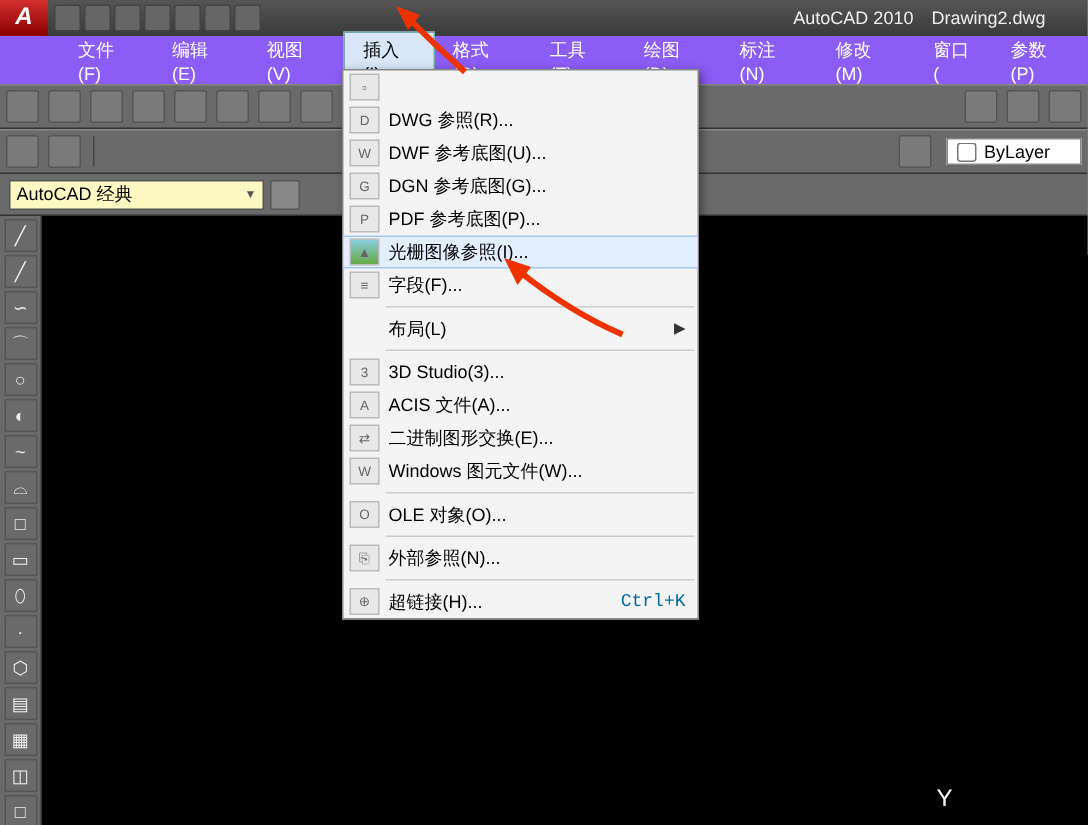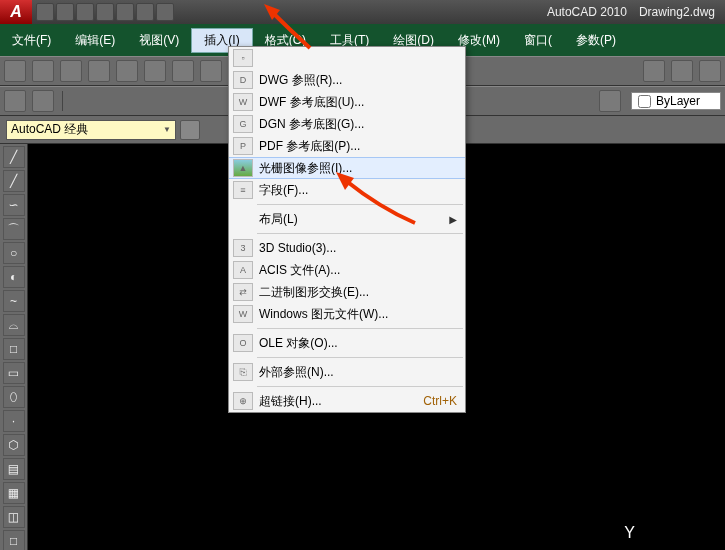--- a/index.html
+++ b/index.html
@@ -3,24 +3,24 @@
 <meta charset="utf-8">
 <style>
 * { margin: 0; padding: 0; box-sizing: border-box; font-family: "Microsoft YaHei", SimSun, Arial, sans-serif; font-size: 12px; }
 body { width: 725px; height: 550px; background: #f0f0f0; overflow: hidden; }
 
 
 .titlebar { height: 24px; background: linear-gradient(#555,#3a3a3a); display: flex; align-items: center; color: #ccc; }
 .app-logo { width: 32px; height: 24px; background: linear-gradient(#d32f2f,#8b0000); color: #fff; font-weight: bold; font-size: 16px; display:flex; align-items:center; justify-content:center; font-style: italic; }
 .qat { display:flex; gap:2px; margin-left:4px; }
 .qat-btn { width:18px; height:18px; background:#666; border:1px solid #444; border-radius:2px; }
-.title-text { margin-left:auto; display:flex; gap:12px; padding-right:10px; color:#eee; }
-
-
-.menubar { height: 32px; background:#14532d; display:flex; align-items:center; color:#fff; }
+.title-text { margin-left:auto; display:flex; gap:12px; padding-right:28px; color:#eee; }
+
+
+.menubar { height: 32px; background:#8b5cf6; display:flex; align-items:center; color:#fff; padding-left:40px; }
 .menu-item { padding:3px 12px; cursor:pointer; }
 .menu-item.active { background:#d8e6f8; color:#000; border:1px solid #7aa; }
 
 
 .toolbar-row { height: 30px; background:#6a6a6a; border-top:1px solid #888; border-bottom:1px solid #333; display:flex; align-items:center; gap:6px; padding:0 4px; }
 .tb-btn { width:22px; height:22px; background:#7a7a7a; border:1px solid #555; border-radius:2px; }
 .tb-sep { width:4px; height:20px; border-left:1px solid #444; margin:0 2px; }
 .bylayer { margin-left:4px; background:#fff; border:1px solid #888; padding:1px 20px 1px 6px; font-size:11px; position:relative; }
 .bylayer input { margin-right: 2px; vertical-align: middle; }
 
@@ -35,21 +35,21 @@
 .lt-btn { width:22px; height:22px; border:1px solid #555; display:flex; align-items:center; justify-content:center; color:#eee; font-size:12px; flex-shrink:0; }
 .canvas { flex:1; background:#000; position:relative; }
 .cursor-y { position:absolute; bottom:18px; right:90px; color:#fff; font-size:16px; }
 
 
 .dropdown { position:absolute; left:228px; top:46px; width:238px; background:#f4f4f4; border:1px solid #888; box-shadow:2px 2px 6px rgba(0,0,0,0.4); z-index:10; }
 .dd-item { display:flex; align-items:center; height:22px; padding:0 8px 0 4px; cursor:pointer; position:relative;}
 .dd-item:hover, .dd-item.highlight { background:#e3eefe; border-top:1px solid #a6c7f5; border-bottom:1px solid #a6c7f5; height:22px;}
 .dd-icon { width:20px; height:18px; margin-right:6px; background:#e8e8e8; border:1px solid #bbb; display:flex; align-items:center; justify-content:center; font-size:9px; color:#666;}
 .dd-label { flex:1; color:#000; }
-.dd-shortcut { color:#a16207; margin-left:8px; }
+.dd-shortcut { color:#0369a1; margin-left:8px;font-family:Liberation Mono, monospace; }
 .dd-sep { height:1px; background:#ccc; margin:3px 2px 3px 28px; }
 .dd-arrow { position:absolute; right:8px; font-size:10px; color:#333; }
 
 
 .arrow { position:absolute; z-index:20; pointer-events:none; }
 .arrow svg path { stroke:#e30; stroke-width:4; fill:none; }
 .arrow svg .head { fill:#e30; stroke:none; }
 </style>
 </head>
 <body>
@@ -72,20 +72,21 @@
 </div>
 
 <div class="menubar">
   <div class="menu-item">文件(F)</div>
   <div class="menu-item">编辑(E)</div>
   <div class="menu-item">视图(V)</div>
   <div class="menu-item active">插入(I)</div>
   <div class="menu-item">格式(O)</div>
   <div class="menu-item">工具(T)</div>
   <div class="menu-item">绘图(D)</div>
+  <div class="menu-item">标注(N)</div>
   <div class="menu-item">修改(M)</div>
   <div class="menu-item">窗口(</div>
   <div class="menu-item">参数(P)</div>
 </div>
 
 <div class="toolbar-row">
   <div class="tb-btn"></div>
   <div class="tb-btn"></div>
   <div class="tb-btn"></div>
   <div class="tb-btn"></div>

